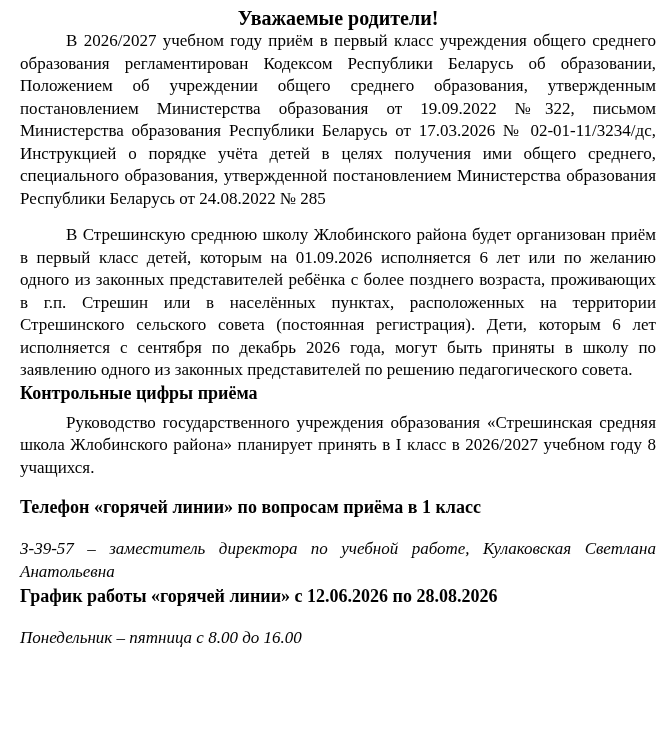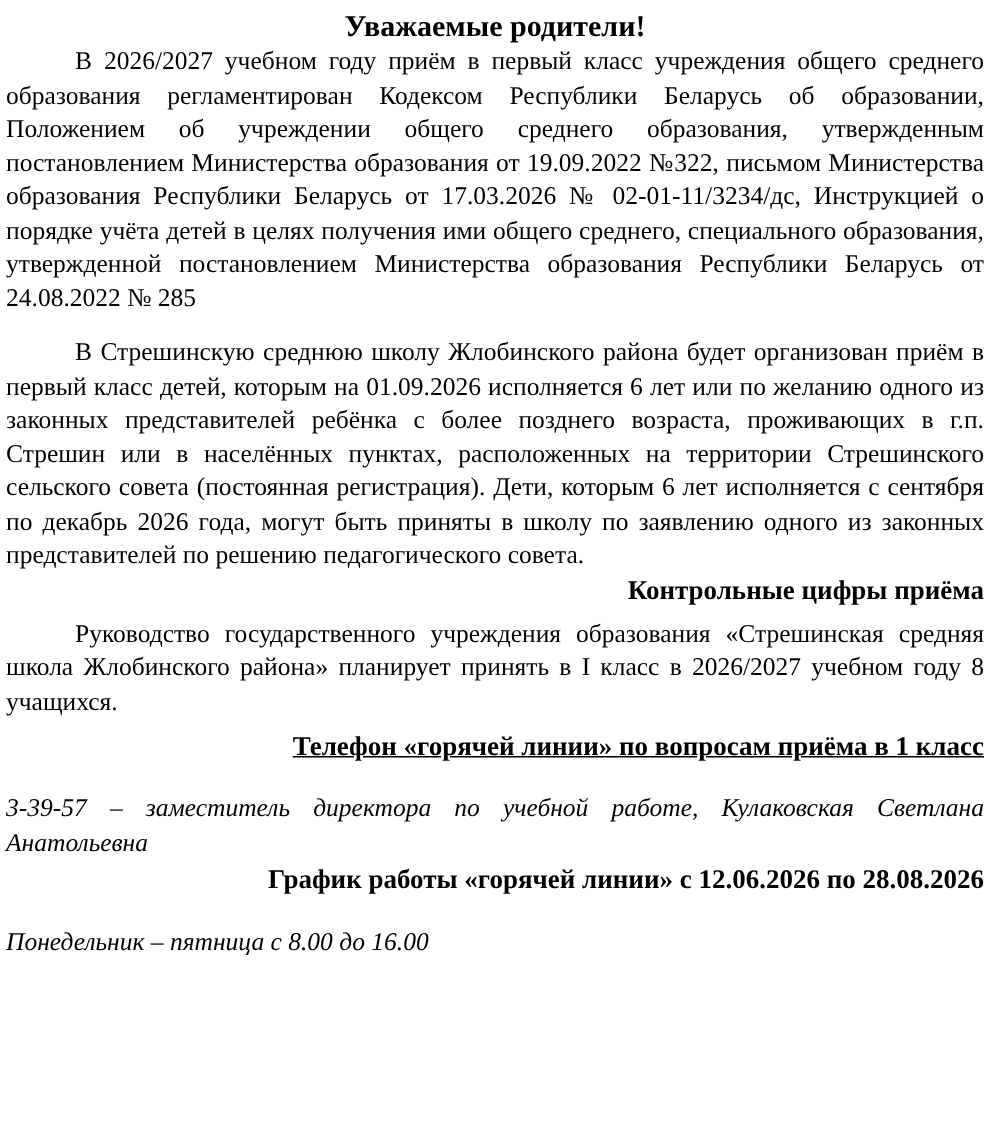--- a/index.html
+++ b/index.html
@@ -9,50 +9,50 @@
   }
   body {
     width: 663px;
     height: 748px;
     overflow: hidden;
   }
   .doc {
     box-sizing: border-box;
     width: 663px;
     height: 748px;
-    padding: 6px 7px 0 4px;
+    padding: 6px 7px 0 20px;
     font-family: "Liberation Serif", "DejaVu Serif", serif;
     font-size: 17px;
     line-height: 22.5px;
     color: #000000;
     background: #ffffff;
   }
   .doc-title {
     font-size: 20px;
     line-height: 24px;
     font-weight: bold;
     text-align: center;
     margin: 0;
   }
   .heading {
     font-size: 18px;
     line-height: 23px;
     font-weight: bold;
-    text-align: right;
+    text-align: left;
     margin: 0;
   }
   .para {
     margin: 0;
     text-align: justify;
   }
   .indent { text-indent: 46px; }
   .mt-22 { margin-top: 14px; }
   .mt-19 { margin-top: 19px; font-style: italic; }
   .mt-14 { margin-top: 2px; }
-  .mt-13 { margin-top: 7px; text-decoration: underline; }
+  .mt-13 { margin-top: 17px; }
   .mt-7  { margin-top: 7px; }
   .left  { text-align: left; }
 </style>
 </head>
 <body>
 
 <div class="doc">
 
   <h1 class="doc-title">Уважаемые родители!</h1>
 

